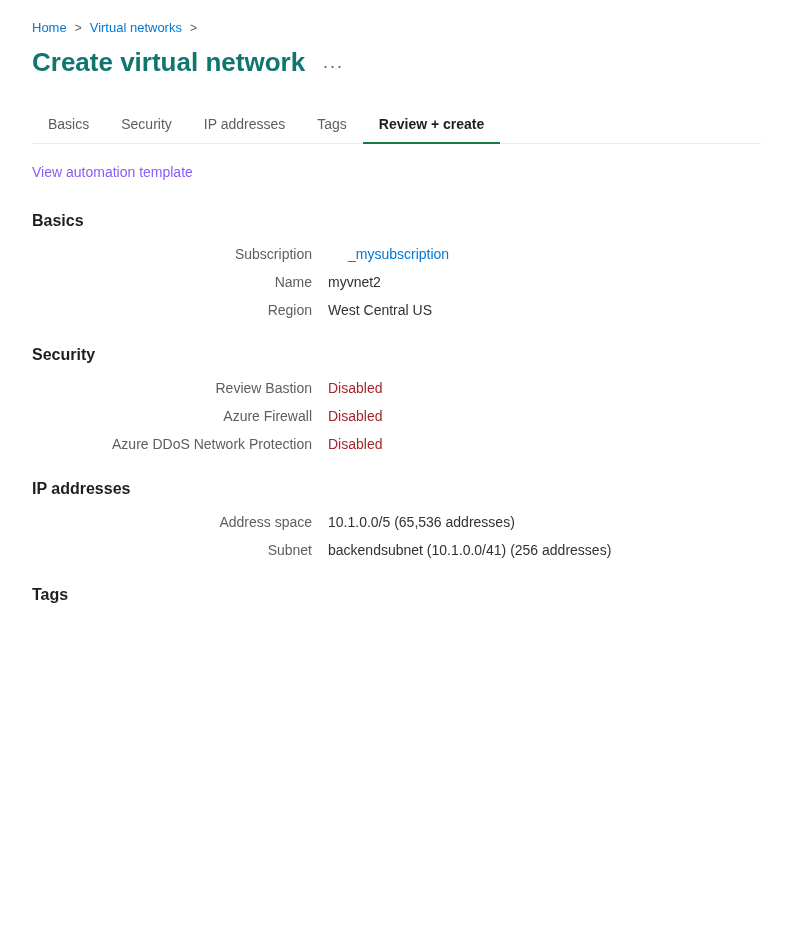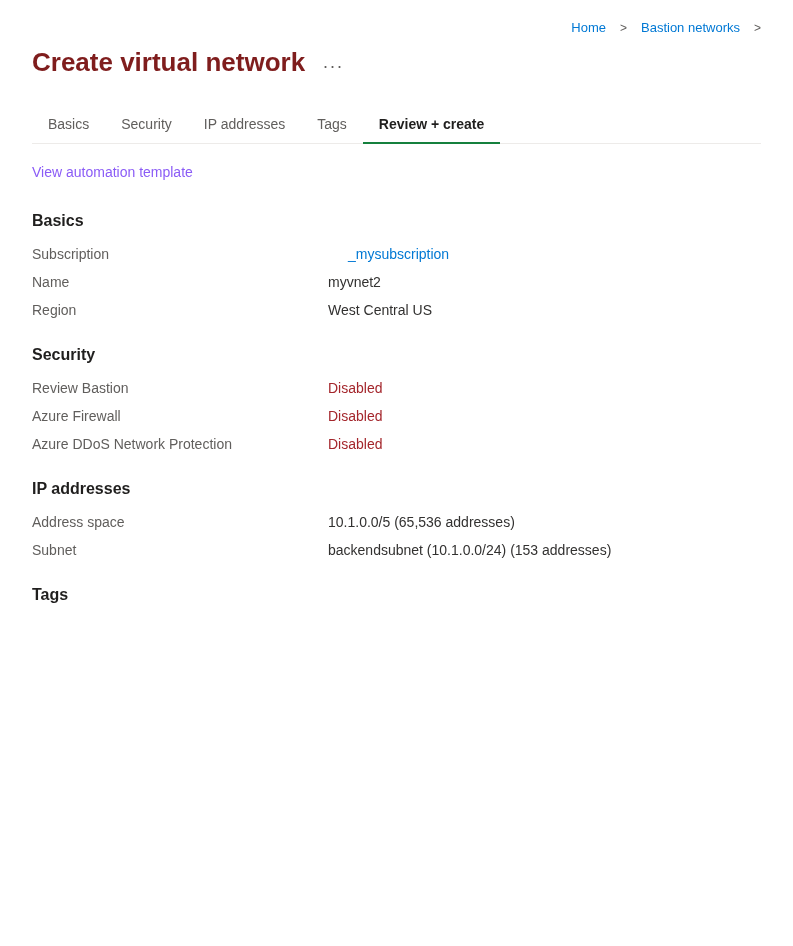--- a/index.html
+++ b/index.html
@@ -18,24 +18,23 @@
     }
 
     .page-container {
       padding: 20px 32px 40px 32px;
       max-width: 793px;
     }
 
     .breadcrumb {
       display: flex;
       align-items: center;
-      gap: 14px;
+      gap: 8px;
       margin-bottom: 12px;
       font-size: 13px;
-      justify-content: flex-end;
     }
 
     .breadcrumb-link {
       color: #0078d4;
       text-decoration: none;
       cursor: pointer;
     }
 
     .breadcrumb-separator {
       color: #605e5c;
@@ -45,21 +44,21 @@
     .page-title-row {
       display: flex;
       align-items: center;
       gap: 12px;
       margin-bottom: 28px;
     }
 
     .page-title {
       font-size: 26px;
       font-weight: 600;
-      color: #7f1d1d;
+      color: #0f766e;
       line-height: 1.2;
       text-align: center;
     }
 
     .ellipsis-button {
       color: #605e5c;
       font-size: 18px;
       cursor: pointer;
       letter-spacing: 2px;
       padding: 2px 6px;
@@ -111,20 +110,21 @@
       font-weight: 700;
       color: #201f1e;
       margin-bottom: 16px;
     }
 
     .field-row {
       display: flex;
       align-items: baseline;
       margin-bottom: 12px;
       gap: 16px;
+      text-align: right;
     }
 
     .field-label {
       color: #605e5c;
       font-size: 14px;
       min-width: 280px;
       flex-shrink: 0;
     }
 
     .field-value {
@@ -143,21 +143,21 @@
   </style>
 </head>
 <body>
 
 <div class="page-container">
 
   
   <div class="breadcrumb">
     <a class="breadcrumb-link">Home</a>
     <span class="breadcrumb-separator">&gt;</span>
-    <a class="breadcrumb-link">Bastion networks</a>
+    <a class="breadcrumb-link">Virtual networks</a>
     <span class="breadcrumb-separator">&gt;</span>
   </div>
 
   
   <div class="page-title-row">
     <h1 class="page-title">Create virtual network</h1>
     <button class="ellipsis-button">...</button>
   </div>
 
   
@@ -217,21 +217,21 @@
   <div class="section">
     <div class="section-title">IP addresses</div>
 
     <div class="field-row">
       <span class="field-label">Address space</span>
       <span class="field-value">10.1.0.0/5 (65,536 addresses)</span>
     </div>
 
     <div class="field-row">
       <span class="field-label">Subnet</span>
-      <span class="field-value">backendsubnet (10.1.0.0/24) (153 addresses)</span>
+      <span class="field-value">backendsubnet (10.1.0.0/41) (256 addresses)</span>
     </div>
   </div>
 
   
   <div class="section">
     <div class="section-title">Tags</div>
   </div>
 
 </div>
 

